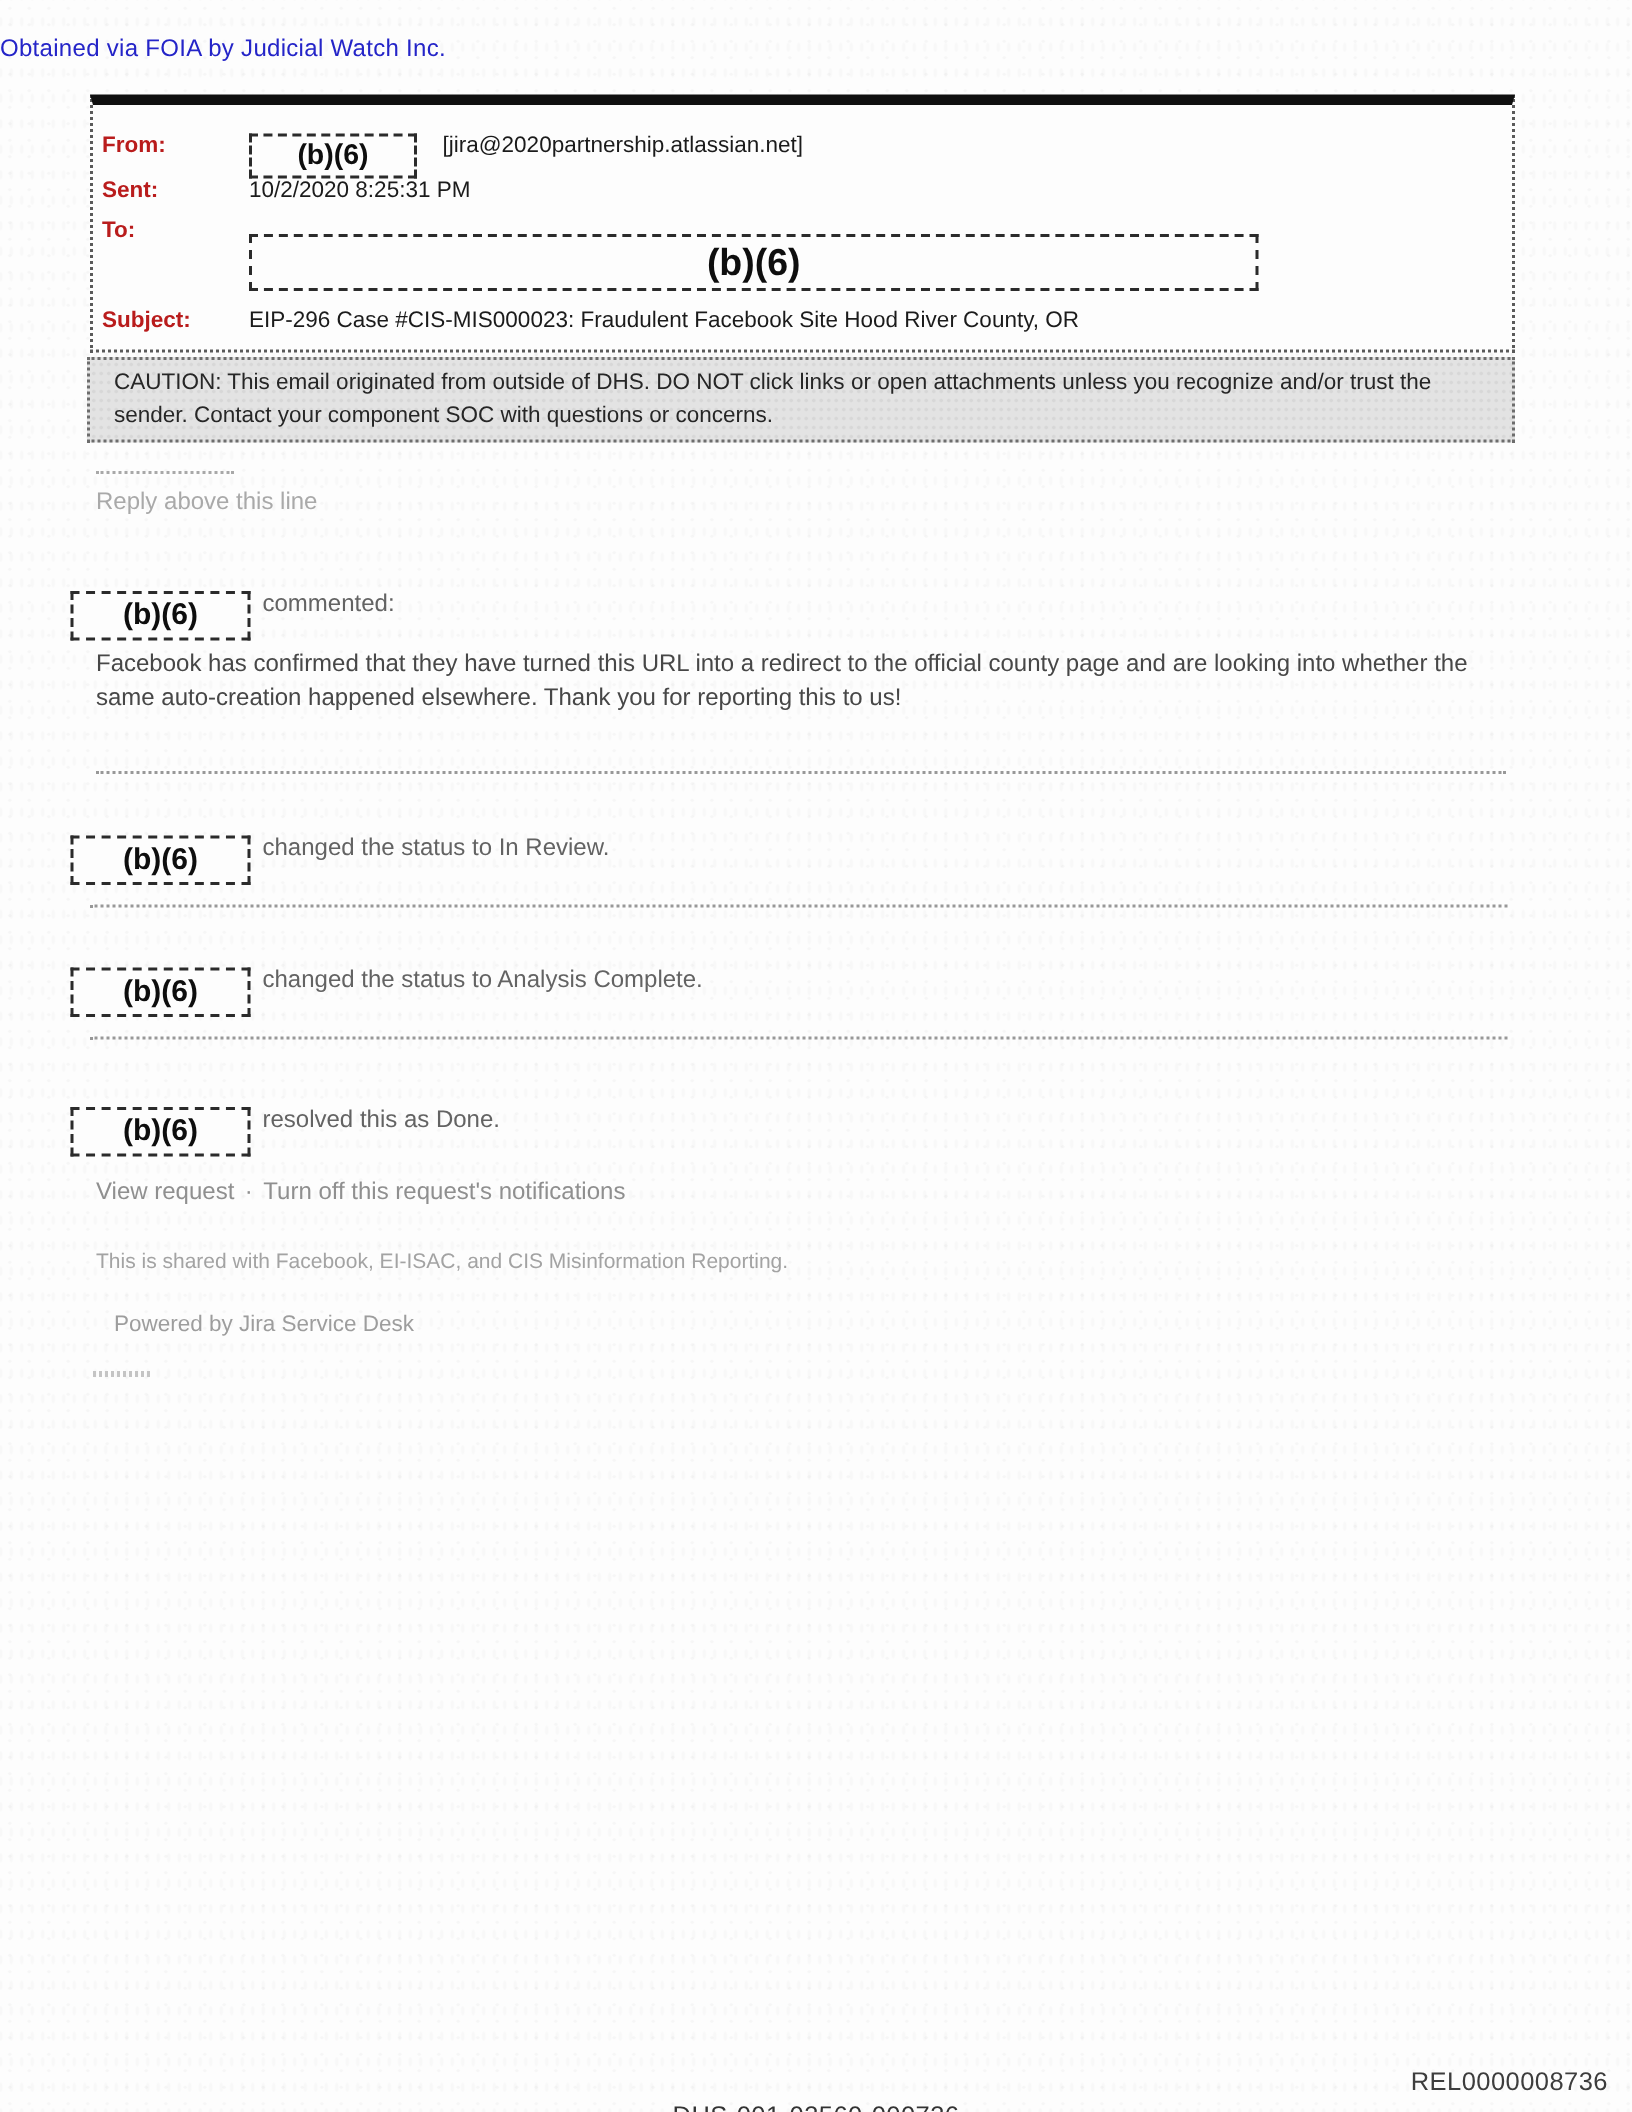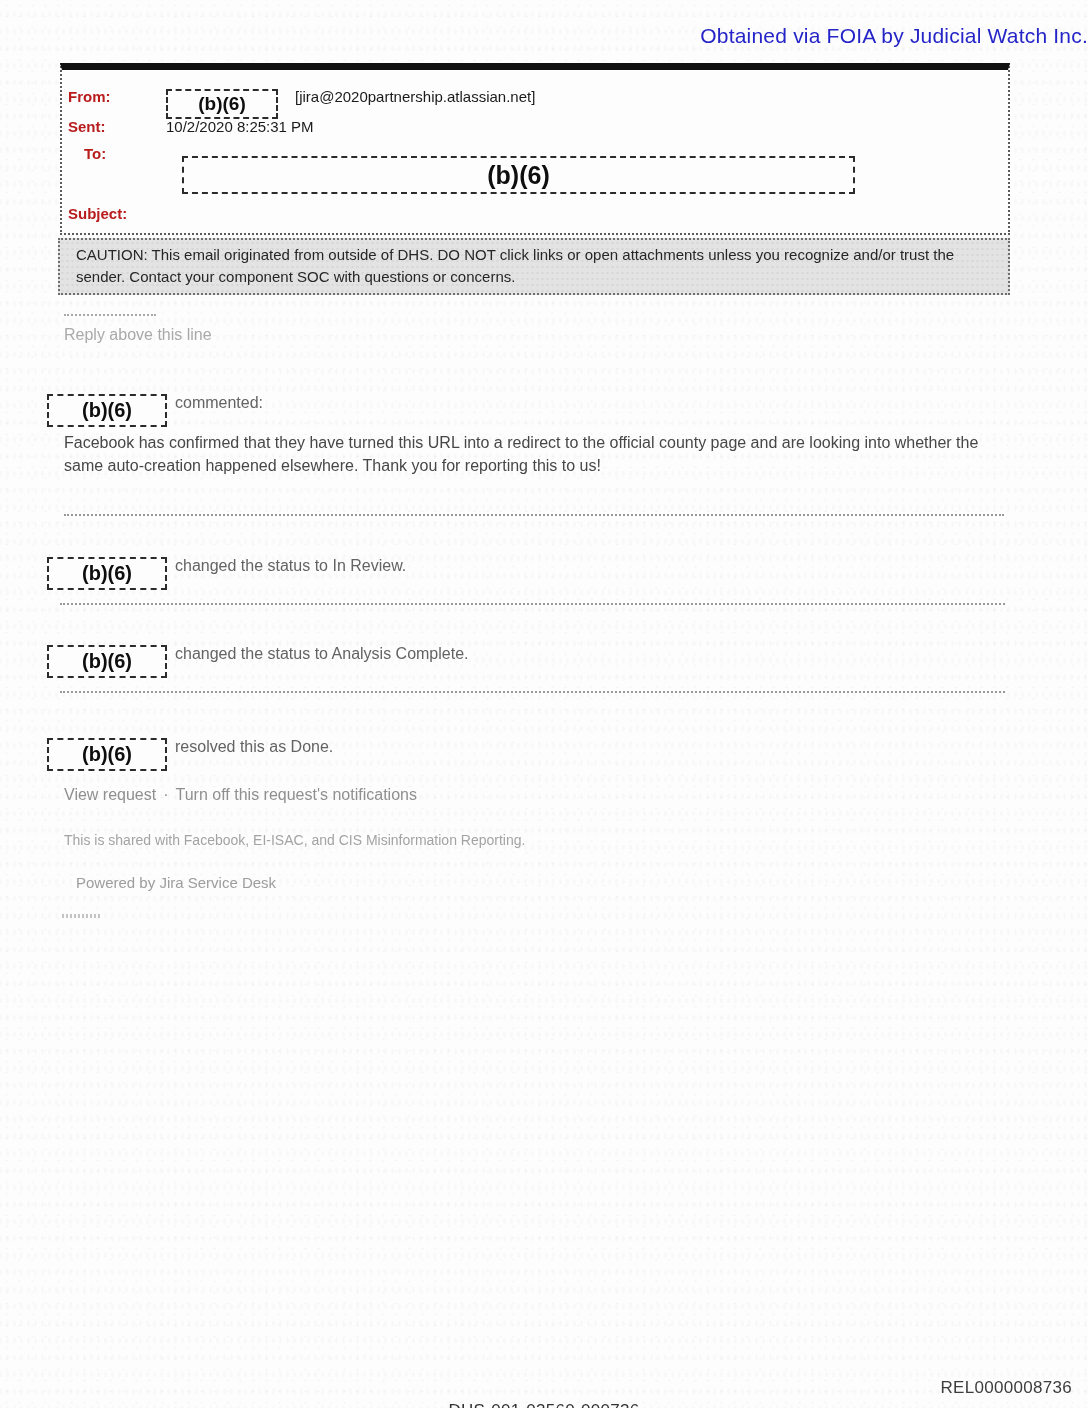--- a/index.html
+++ b/index.html
@@ -22,43 +22,43 @@
     background-image:
       radial-gradient(rgba(0,0,0,0.028) 1px, transparent 1.3px),
       radial-gradient(rgba(0,0,0,0.018) 1px, transparent 1.5px);
     background-size: 13px 11px, 7px 17px;
     background-position: 0 0, 4px 6px;
     pointer-events: none;
   }
 
   .foia-note {
     position: absolute; top: 24px; left: 0; width: 100%;
-    text-align: right;
+    text-align: left;
     color: #2424c8;
-    font-size: 21px;
+    font-size: 16px;
     letter-spacing: 0.2px;
   }
 
   
   .header-box {
     position: absolute; top: 63px; left: 60px;
     width: 950px; height: 172px;
     border: 2px dotted #5a5a5a;
     border-top: 7px solid #101010;
     background: #fdfdfd;
     padding: 0 8px 6px 6px;
   }
   .hrow { display: flex; align-items: center; }
   .hlabel { width: 98px; flex: 0 0 98px; font-weight: bold; font-size: 15px; color: #b91c1c; }
   .hvalue { font-size: 15px; color: #1b1b1b; display: flex; align-items: center; }
 
   .row-from { margin-top: 11px; height: 30px; }
   .row-sent { margin-top: 5px; height: 21px; }
   .row-to   { margin-top: 3px; height: 38px; align-items: flex-start; }
-  .row-to .hlabel { padding-top: 5px; margin-left: 16px; }
+  .row-to .hlabel { padding-top: 5px; }
   .row-subject { margin-top: 25px; height: 21px; }
 
   
   .redact {
     display: inline-flex; align-items: center; justify-content: center;
     border: 2px dashed #2b2b2b;
     background: #fdfdfd;
     font-weight: bold; color: #0e0e0e;
     font-family: "Liberation Sans", sans-serif;
     margin-top: 16px;
@@ -163,20 +163,21 @@
     <div class="hrow row-sent">
       <span class="hlabel">Sent:</span>
       <span class="hvalue">10/2/2020 8:25:31 PM</span>
     </div>
     <div class="hrow row-to">
       <span class="hlabel">To:</span>
       <span class="redact redact-to">(b)(6)</span>
     </div>
     <div class="hrow row-subject">
       <span class="hlabel">Subject:</span>
+      <span class="hvalue">EIP-296 Case #CIS-MIS000023: Fraudulent Facebook Site Hood River County, OR</span>
     </div>
   </div>
 
   <div class="caution-box">CAUTION: This email originated from outside of DHS. DO NOT click links or open attachments unless you recognize and/or trust the sender. Contact your component SOC with questions or concerns.</div>
 
   <div class="reply-divider"></div>
   <div class="reply-note">Reply above this line</div>
 
   <div class="inline-row comment-head">
     <span class="redact redact-body">(b)(6)</span>

